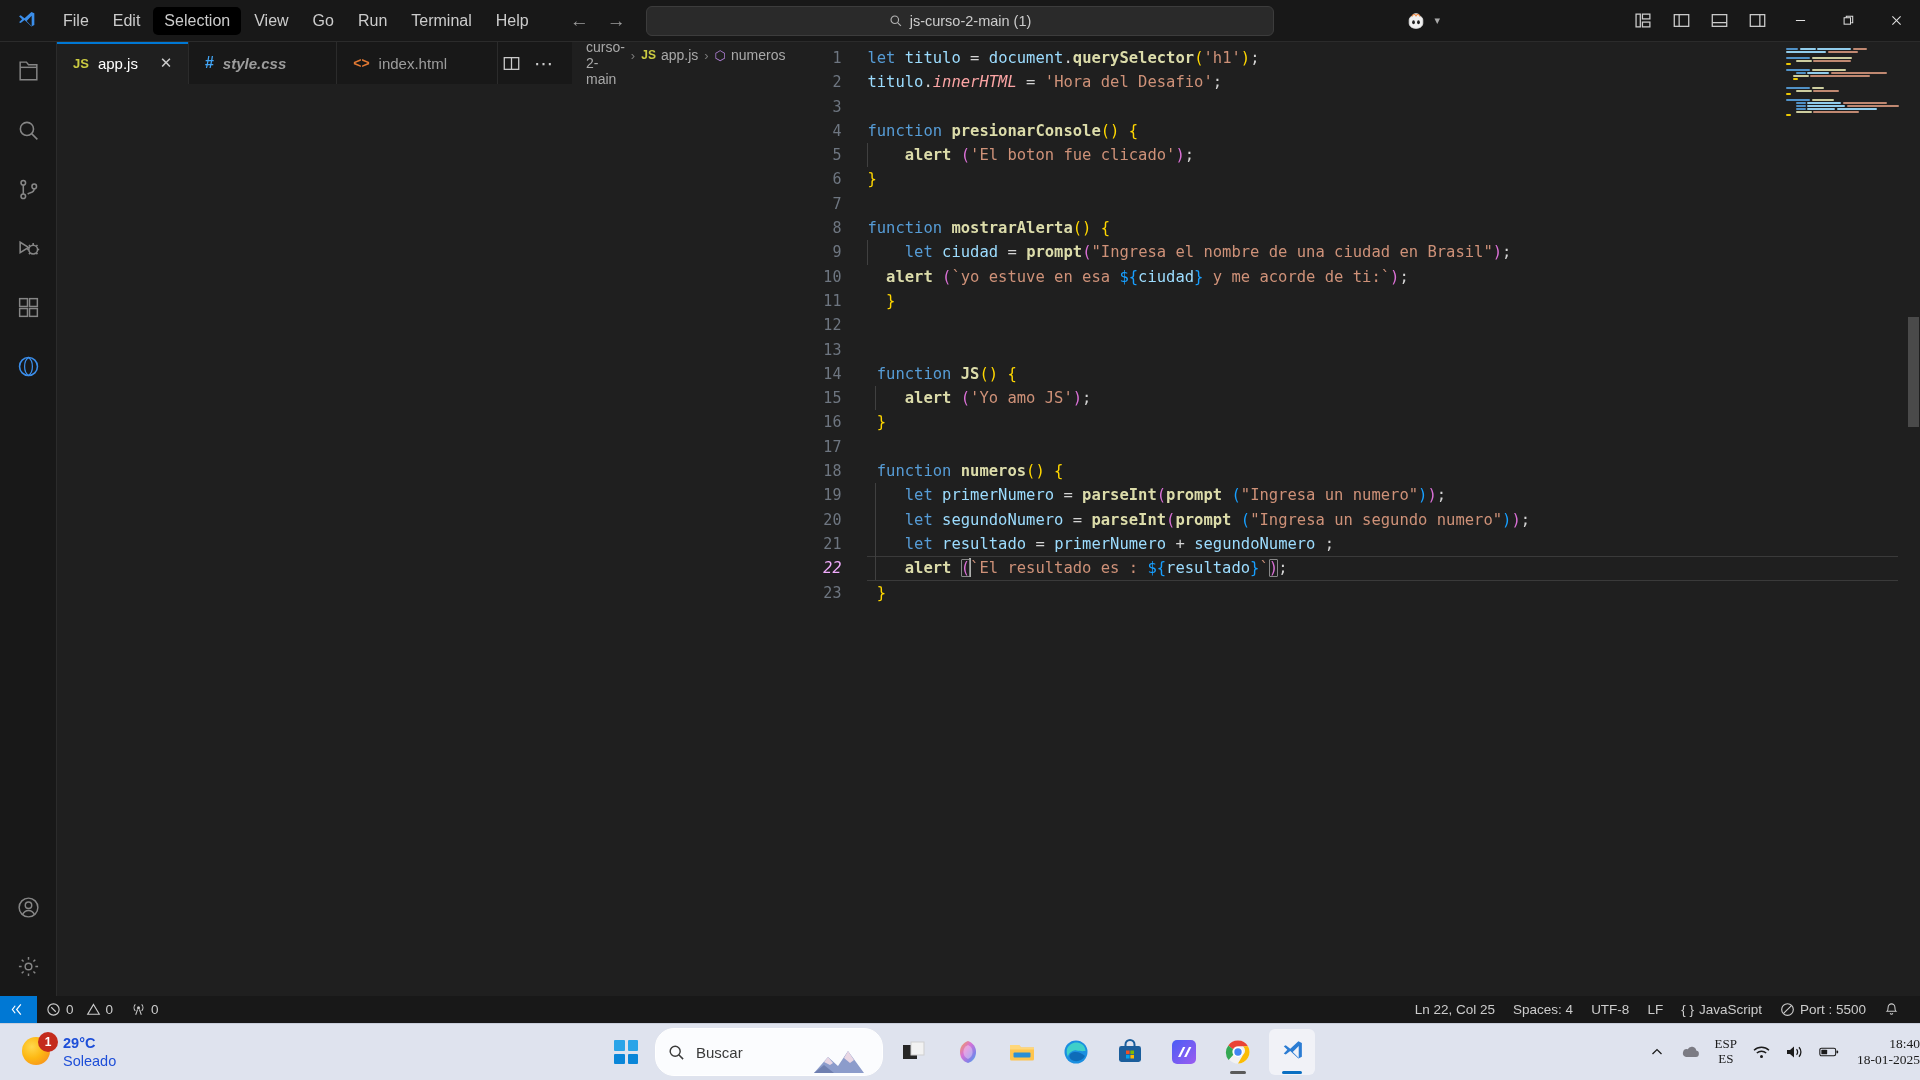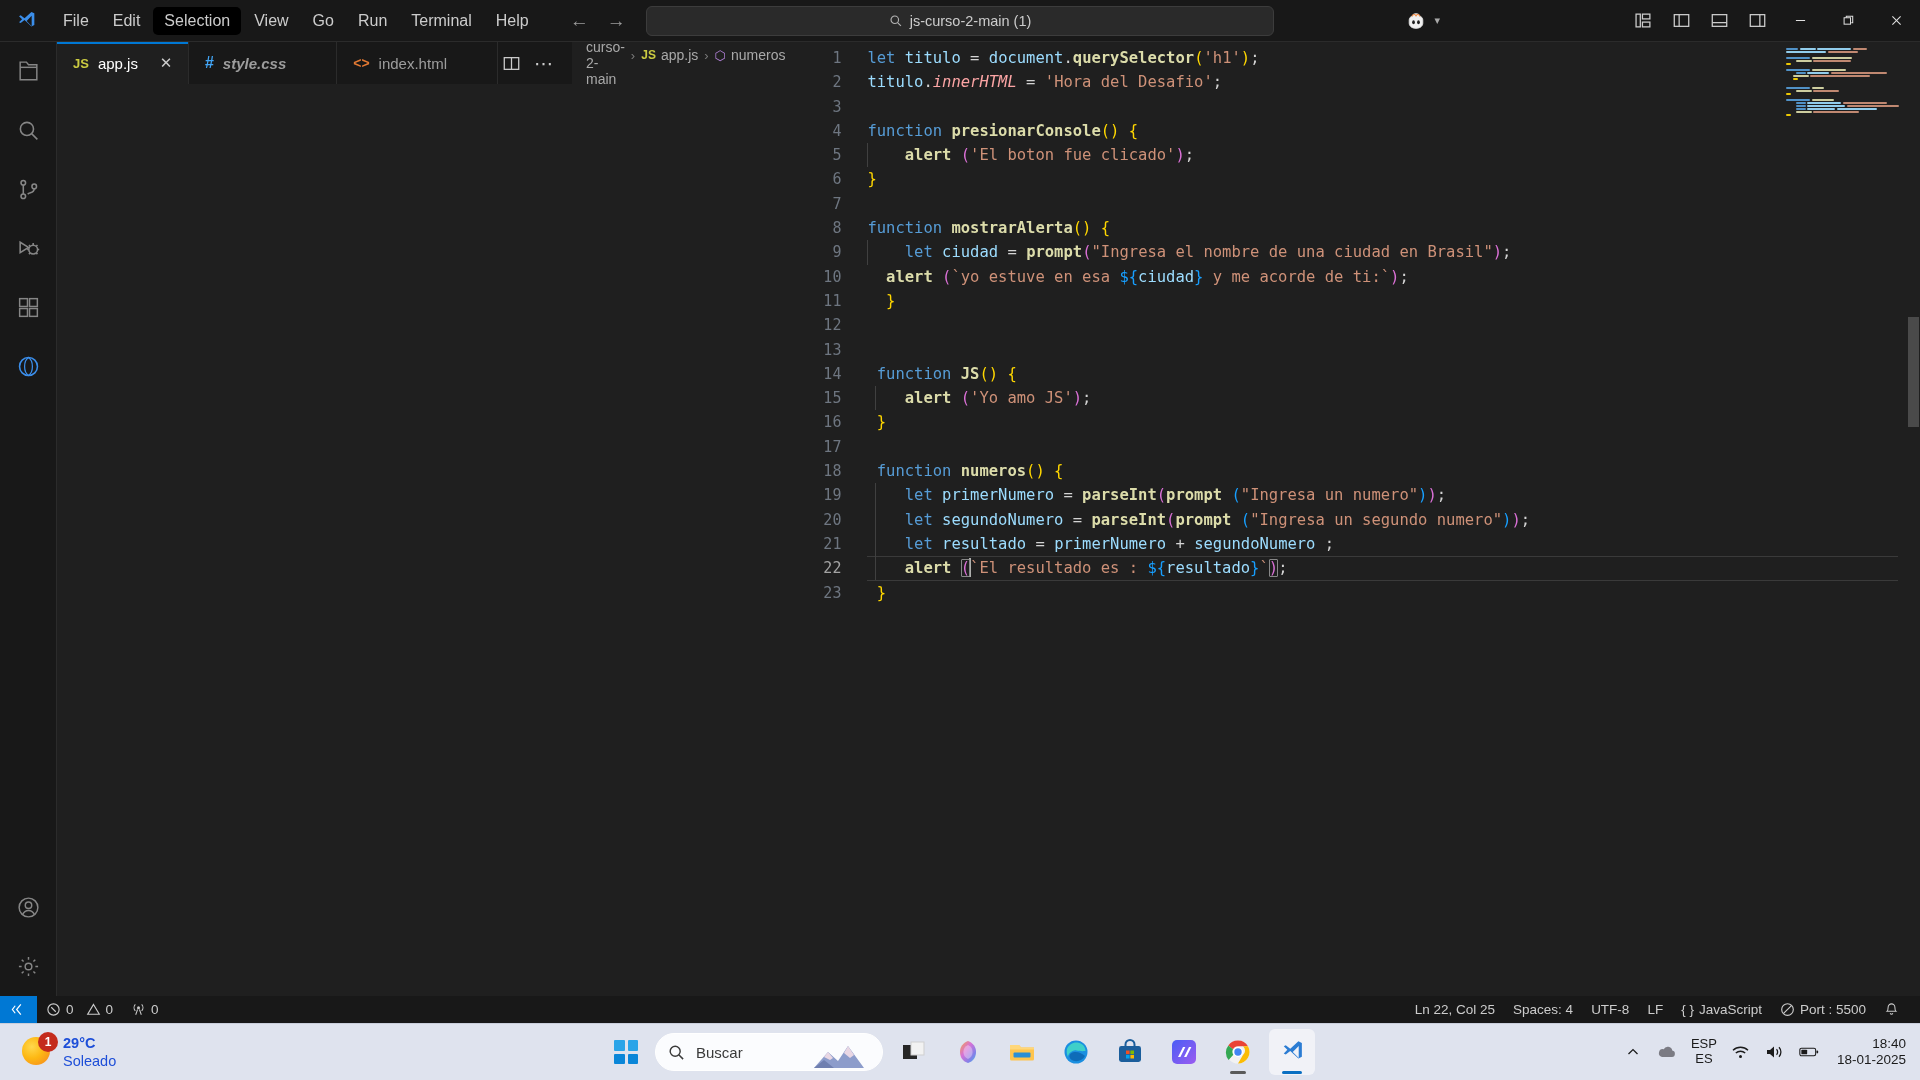--- a/index.html
+++ b/index.html
@@ -117,21 +117,21 @@
   .line.current::before,
   .line.current::after {
     content:""; position:absolute; left:82px; right:22px;
   }
   .line.current::before { top:0; border-top:1px solid #3a3a3a; }
   .line.current::after { bottom:0; border-bottom:1px solid #3a3a3a; }
   .ln {
     width:82px; flex:0 0 82px; text-align:right; padding-right:26px;
     color:#6e7681; font-size:15px;
   }
-  .line.current .ln { color:#a3a3a3; }
+  .line.current .ln { color:#f0abfc;font-style:italic; }
   .ltext { position:relative; padding-left:0; }
   .indent-guide {
     position:absolute; top:0; bottom:0; width:1px; background:#404040;
   }
 
   
   .t-key   { color:#569cd6; }
   .t-fn    { color:#dcdcaa;font-weight:bold; }
   .t-var   { color:#9cdcfe; }
   .t-prop  { color:#fca5a5;font-style:italic; }
@@ -204,21 +204,21 @@
     display:flex; align-items:center; gap:8px;
   }
   .start-btn { width:42px; height:42px; display:flex; align-items:center; justify-content:center; }
   .win-logo { width:24px; height:24px; display:grid; grid-template-columns:1fr 1fr; grid-gap:3px; }
   .win-logo i { background:#0a86d8; display:block; border-radius:1px; }
   .win-logo i:nth-child(1){ background:#2aa4e8; }
   .win-logo i:nth-child(2){ background:#2aa4e8; }
   .win-logo i:nth-child(3){ background:#0a86d8; }
   .win-logo i:nth-child(4){ background:#0a86d8; }
   .searchbox {
-    width:228px; height:38px; background:#fbfcfe; border-radius:19px;
+    width:228px; height:48px; background:#fbfcfe; border-radius:19px;
     display:flex; align-items:center; padding:16px 12px; gap:11px; position:relative;
     border:1px solid #ffffff; overflow:hidden;
   }
   .searchbox .mag2 { width:17px; height:17px; color:#444; }
   .search-label { font-size:15px; color:#3a3a3a; }
   .mountain {
     position:absolute; right:6px; bottom:2px; width:62px; height:26px; overflow:hidden;
   }
   .tb-icon {
     width:46px; height:46px; display:flex; align-items:center; justify-content:center;
@@ -228,21 +228,21 @@
     content:""; position:absolute; bottom:1px; left:50%; transform:translateX(-50%);
     width:16px; height:3.5px; border-radius:2px; background:#5a5a5a;
   }
   .tb-icon.active-app { background:rgba(255,255,255,.55); }
   .tb-icon.active-app::after {
     content:""; position:absolute; bottom:1px; left:50%; transform:translateX(-50%);
     width:20px; height:3.5px; border-radius:2px; background:#0a6fc2;
   }
 
   .tray {
-    margin-left:auto; display:flex; align-items:center; gap:14px; padding-right:14px; color:#1b1b1b;
+    margin-left:auto; display:flex; align-items:center; gap:14px; padding-right:0; color:#1b1b1b;font-family:Liberation Serif, serif;
   }
   .tray-ico { width:20px; height:20px; display:flex; align-items:center; justify-content:center; }
   .lang { text-align:center; line-height:1.15; font-size:13px; color:#1b1b1b; }
   .clock { text-align:right; line-height:1.2; font-size:13.5px; color:#1b1b1b; padding-left:4px; }
 </style>
 </head>
 <body>
 
 <div class="app">
 

